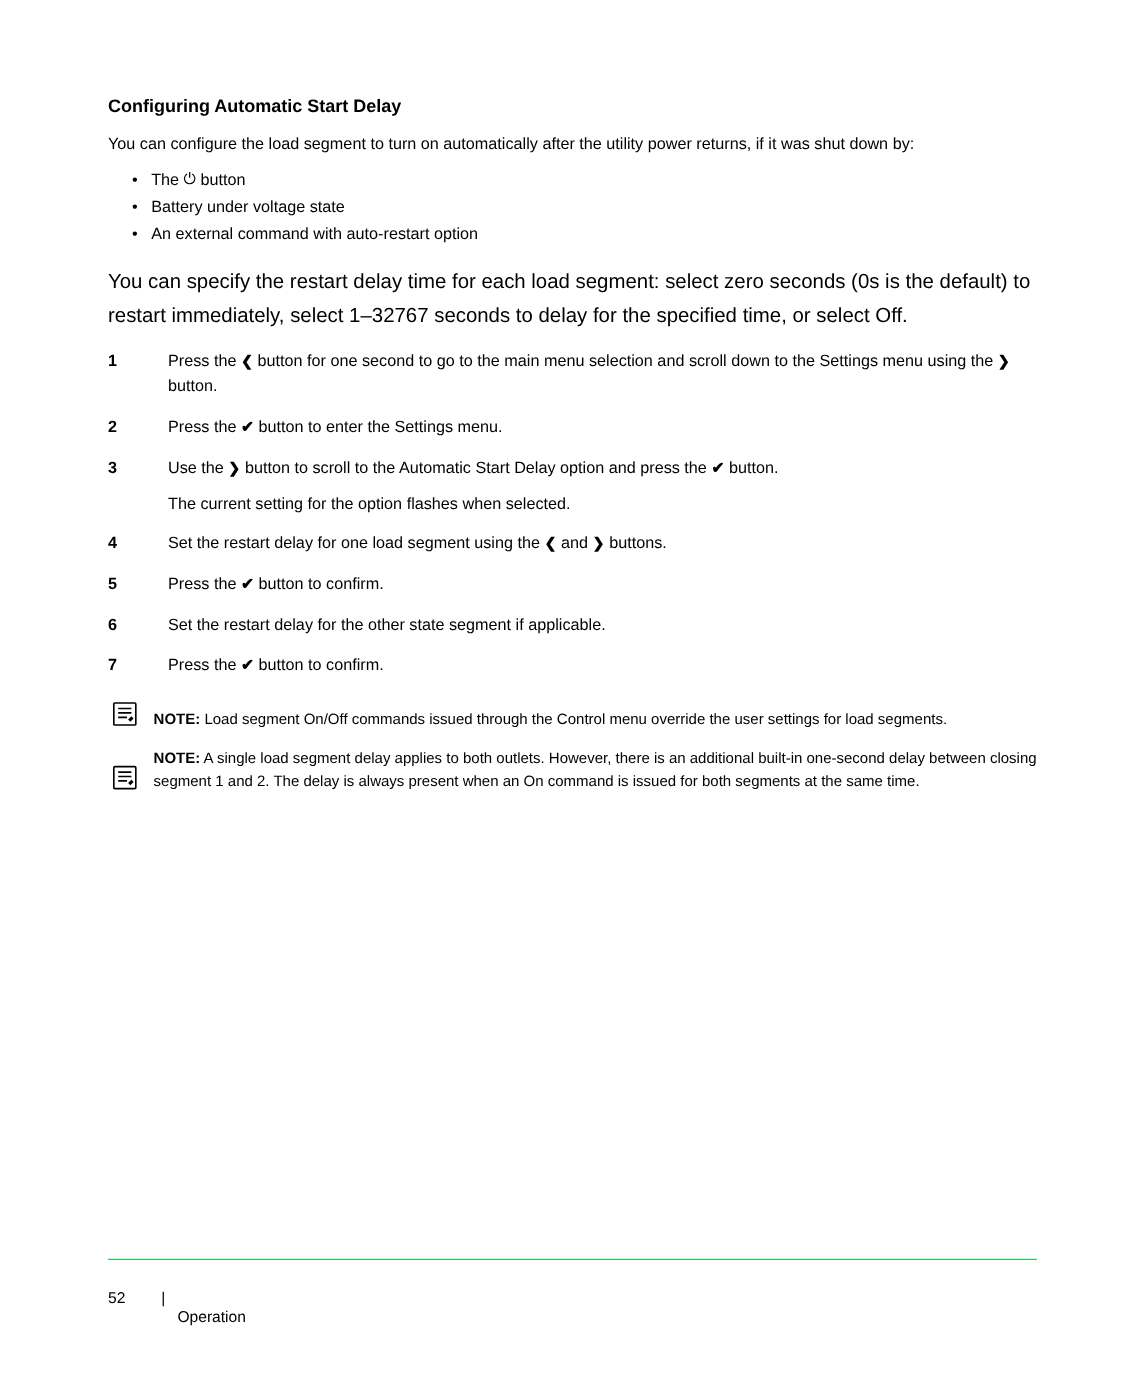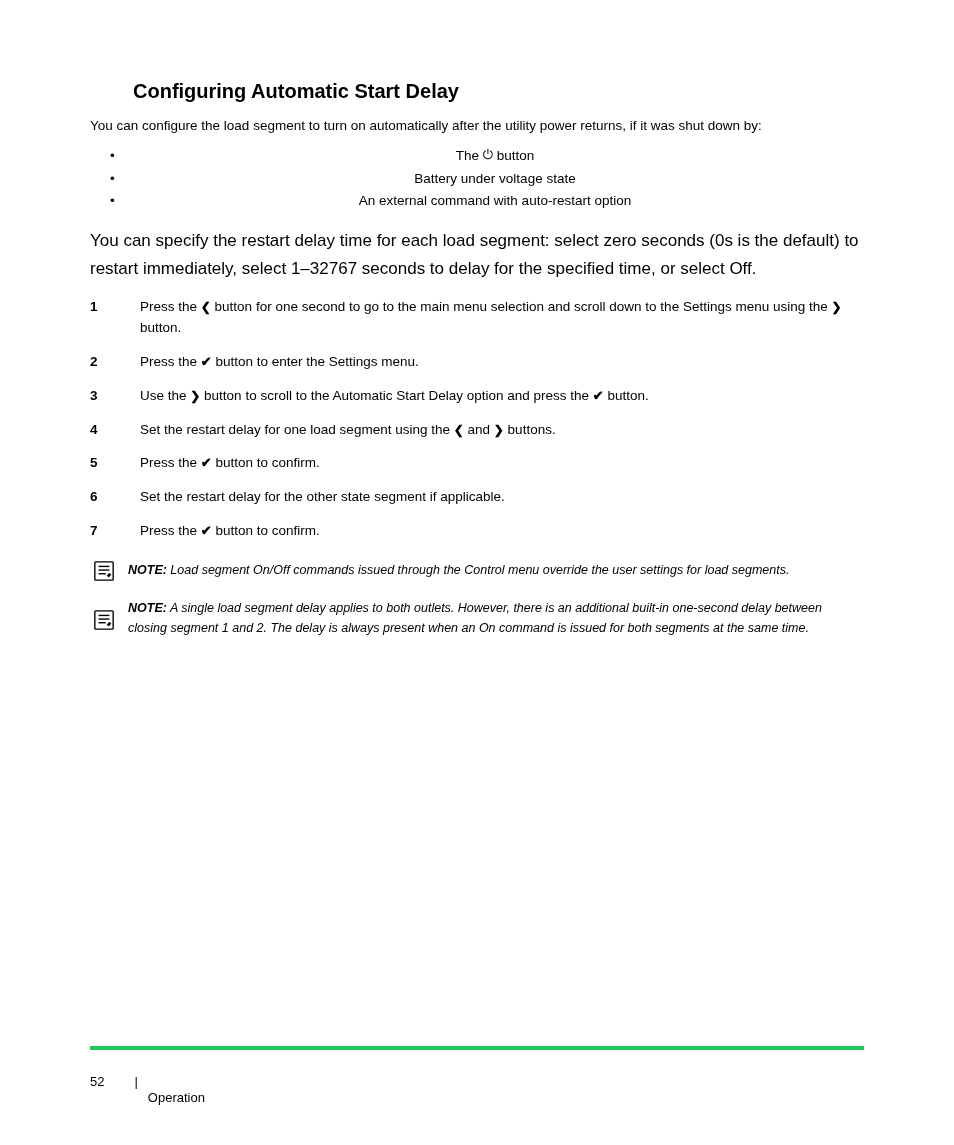--- a/index.html
+++ b/index.html
@@ -18,35 +18,33 @@
     }
 
     .page {
       padding: 80px 90px 60px 90px;
       position: relative;
       min-height: 1145px;
     }
 
     .section-title {
       font-weight: bold;
-      font-size: 20px;
+      font-size: 15px;
       margin-bottom: 12px;
-      margin-left: 43px;
     }
 
     .intro-text {
       font-size: 13.5px;
       line-height: 1.6;
       margin-bottom: 8px;
     }
 
     .bullet-list {
       list-style: none;
       margin: 0 0 14px 20px;
-      text-align: center;
     }
 
     .bullet-list li {
       font-size: 13.5px;
       line-height: 1.7;
       position: relative;
       padding-left: 16px;
     }
 
     .bullet-list li::before {
@@ -88,23 +86,22 @@
     .step-sub {
       padding-left: 50px;
       font-size: 13.5px;
       line-height: 1.6;
       margin-bottom: 12px;
       margin-top: -4px;
     }
 
     .note-block {
       display: flex;
-      align-items: center;
+      align-items: flex-end;
       margin-bottom: 14px;
-      font-style: italic;
     }
 
     .note-icon {
       min-width: 28px;
       height: 28px;
       margin-right: 10px;
       margin-top: 2px;
       display: flex;
       align-items: center;
       justify-content: center;
@@ -153,21 +150,21 @@
     }
 
     .footer {
       position: absolute;
       bottom: 40px;
       left: 90px;
       right: 90px;
       display: flex;
       align-items: center;
       font-size: 13px;
-      border-top: 4px solid #22c55e;
+      border-top: 1px solid #22c55e;
       padding-top: 8px;
     }
 
     .footer-page {
       font-weight: normal;
       margin-right: 20px;
     }
 
     .footer-sep {
       margin: 0 10px;
@@ -214,20 +211,23 @@
       </div>
     </div>
 
     <div class="step">
       <span class="step-number">3</span>
       <div class="step-content">
         Use the <span class="icon-right">❯</span> button to scroll to the Automatic Start Delay option and press the <span class="icon-check">✔</span> button.
       </div>
     </div>
 
+    <div class="step-sub">
+      The current setting for the option flashes when selected.
+    </div>
 
     <div class="step">
       <span class="step-number">4</span>
       <div class="step-content">
         Set the restart delay for one load segment using the <span class="icon-left">❮</span> and <span class="icon-right">❯</span> buttons.
       </div>
     </div>
 
     <div class="step">
       <span class="step-number">5</span>

